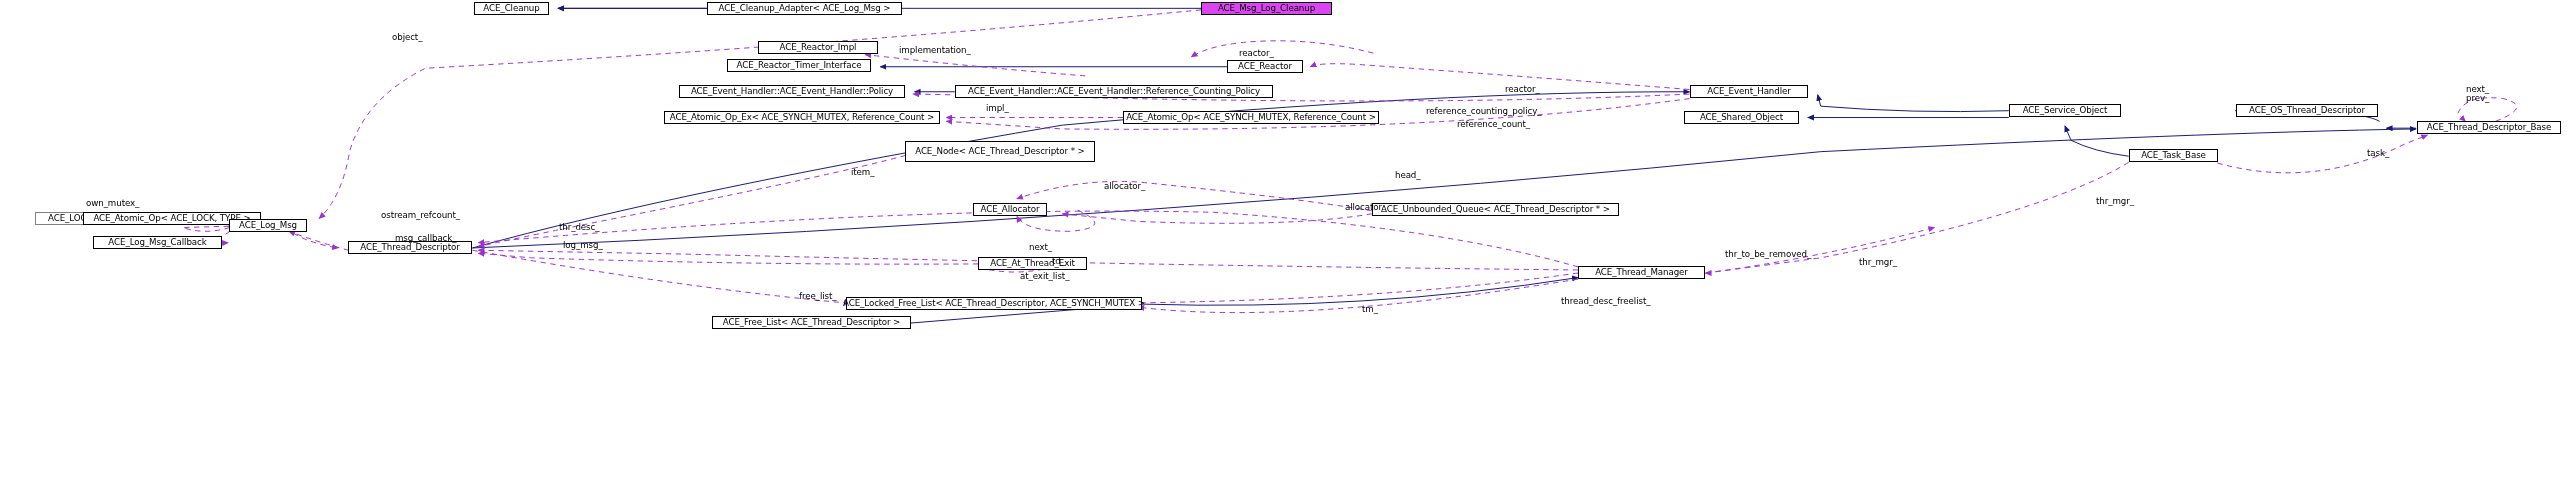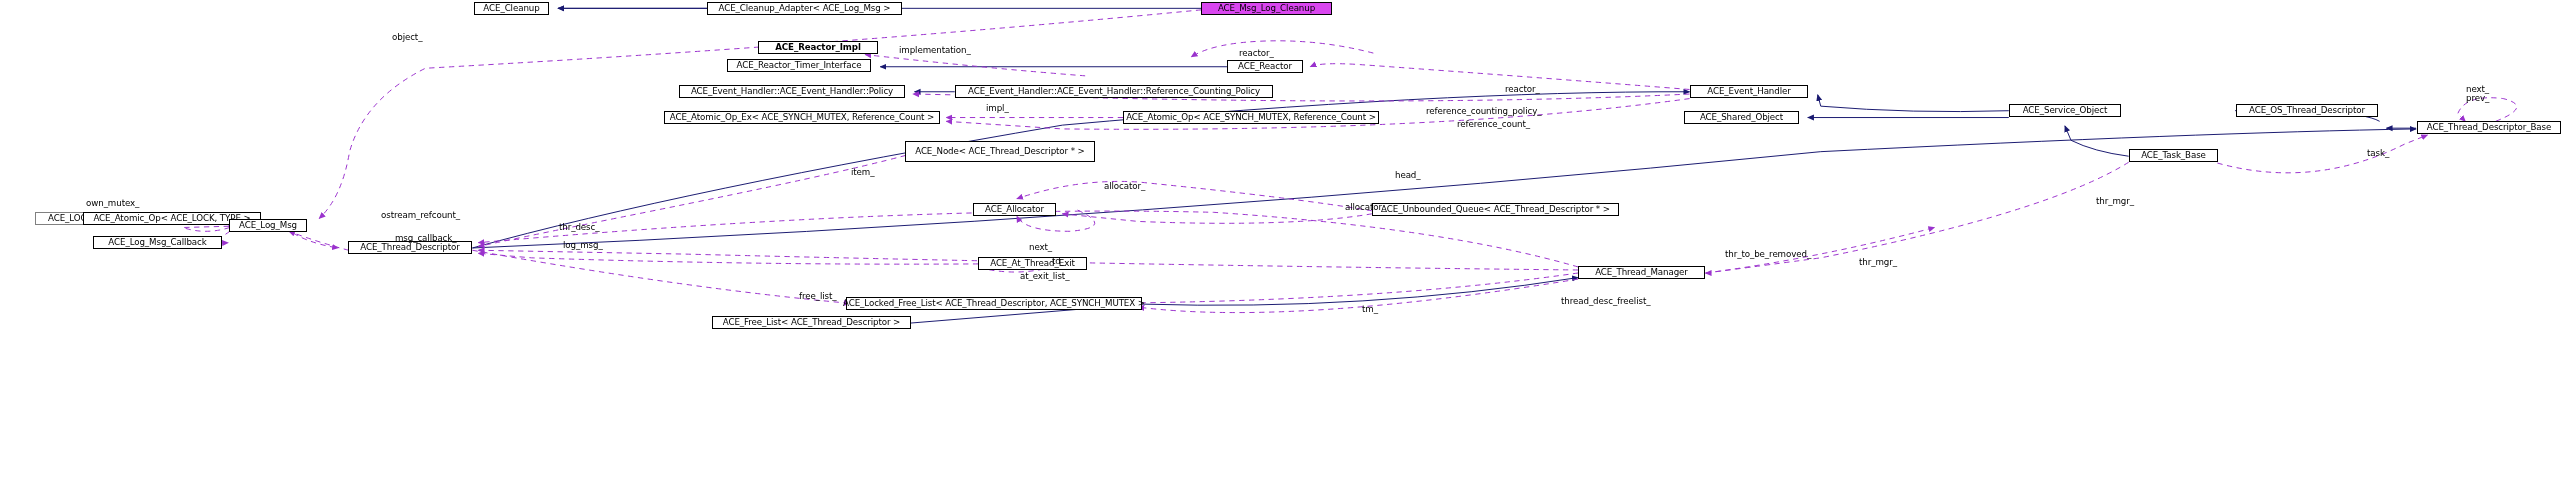--- a/index.html
+++ b/index.html
@@ -133,21 +133,21 @@
     </div>
   <div class="node" style="left:712px; top:316px; width:199px; height:13px;">
       <span>ACE_Free_List&lt; ACE_Thread_Descriptor &gt;</span>
     </div>
   <div class="node" style="left:846px; top:297px; width:296px; height:13px;">
       <span>ACE_Locked_Free_List&lt; ACE_Thread_Descriptor, ACE_SYNCH_MUTEX &gt;</span>
     </div>
   <div class="node" style="left:978px; top:257px; width:109px; height:13px;">
       <span>ACE_At_Thread_Exit</span>
     </div>
-  <div class="node" style="left:973px; top:203px; width:83px; height:13px;">
+  <div class="node" style="left:973px; top:203px; width:74px; height:13px;">
       <span>ACE_Allocator</span>
     </div>
   <div class="node" style="left:905px; top:141px; width:190px; height:21px;">
       <span>ACE_Node&lt; ACE_Thread_Descriptor * &gt;</span>
     </div>
   <div class="node" style="left:1372px; top:203px; width:247px; height:13px;">
       <span>ACE_Unbounded_Queue&lt; ACE_Thread_Descriptor * &gt;</span>
     </div>
   <div class="node" style="left:1578px; top:266px; width:127px; height:13px;">
       <span>ACE_Thread_Manager</span>
@@ -181,21 +181,21 @@
     </div>
   <div class="node" style="left:679px;  top:85px; width:226px; height:13px;">
       <span>ACE_Event_Handler::ACE_Event_Handler::Policy</span>
     </div>
   <div class="node" style="left:1227px; top:60px;  width:76px; height:13px;">
       <span>ACE_Reactor</span>
     </div>
   <div class="node" style="left:727px;  top:59px;  width:144px; height:13px;">
       <span>ACE_Reactor_Timer_Interface</span>
     </div>
-  <div class="node" style="left:758px;  top:41px;  width:120px; height:13px;font-weight:bold;">
+  <div class="node" style="left:758px;  top:41px;  width:120px; height:13px;">
       <span>ACE_Reactor_Impl</span>
     </div>
   <div class="node highlight" style="left:1201px; top:1.5px;  width:131px; height:13px;">
       <span>ACE_Msg_Log_Cleanup</span>
     </div>
   <div class="node" style="left:707px;  top:1.5px;   width:195px; height:13px;">
       <span>ACE_Cleanup_Adapter&lt; ACE_Log_Msg &gt;</span>
     </div>
   <div class="node" style="left:474px;  top:1.5px;   width:75px;  height:13px;">
       <span>ACE_Cleanup</span>

